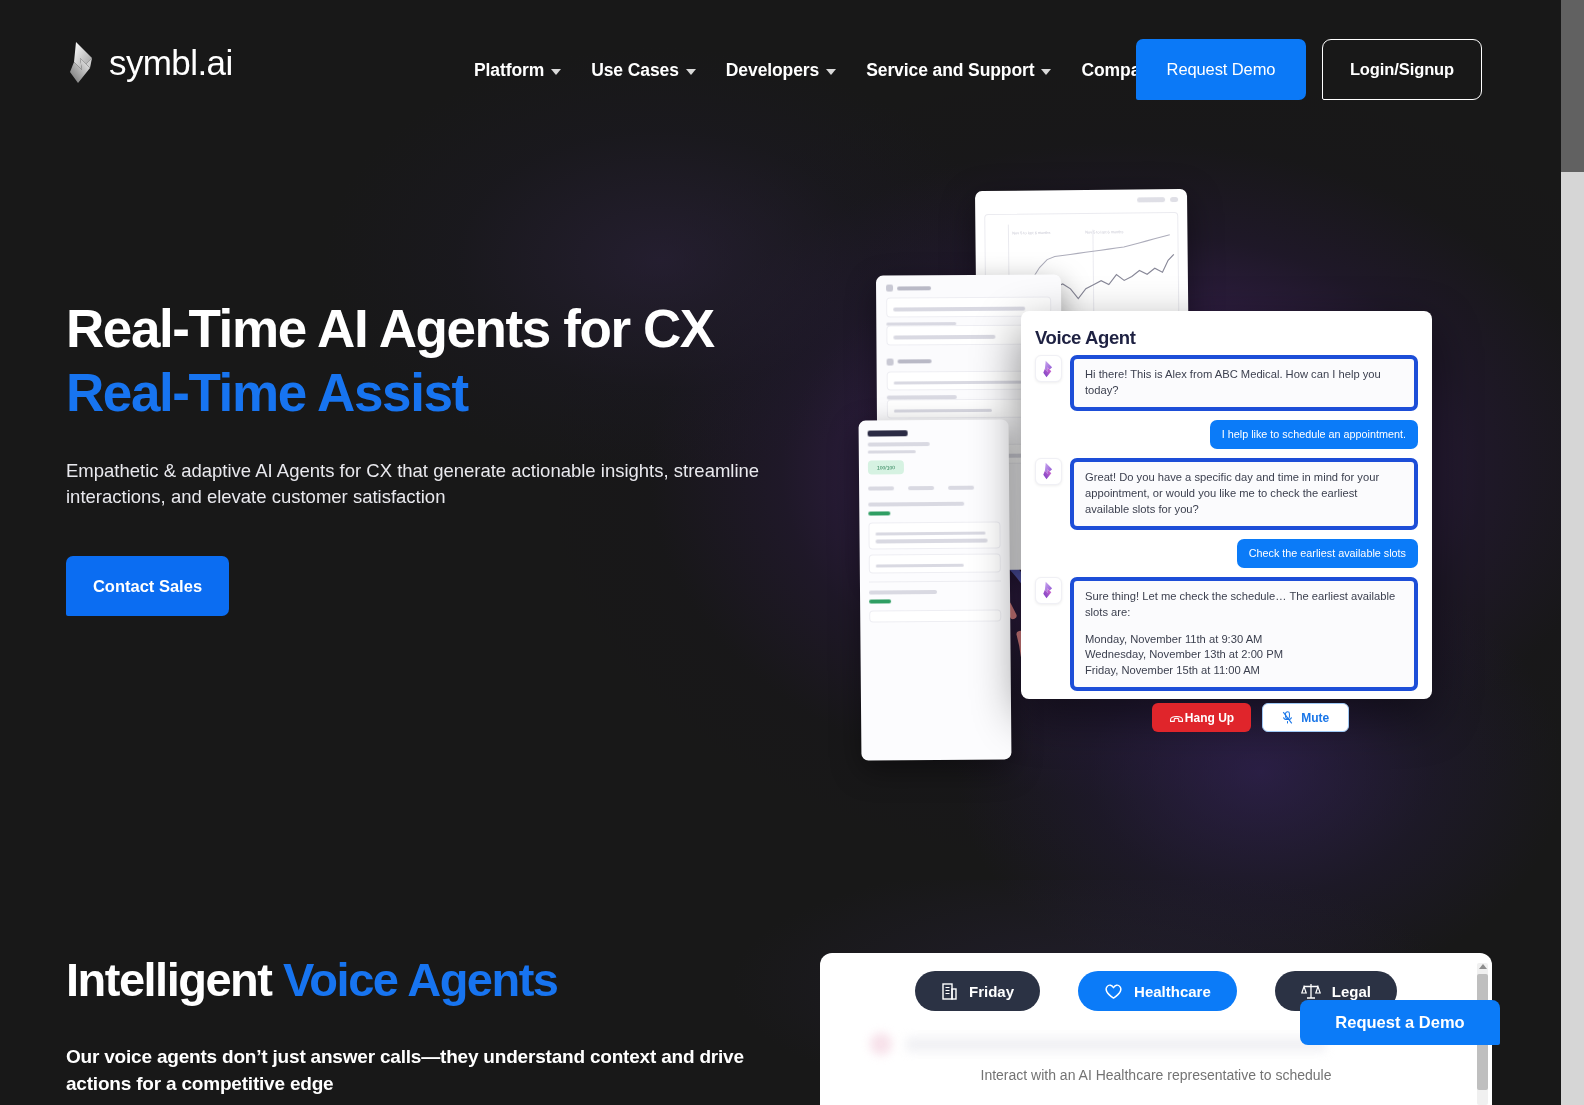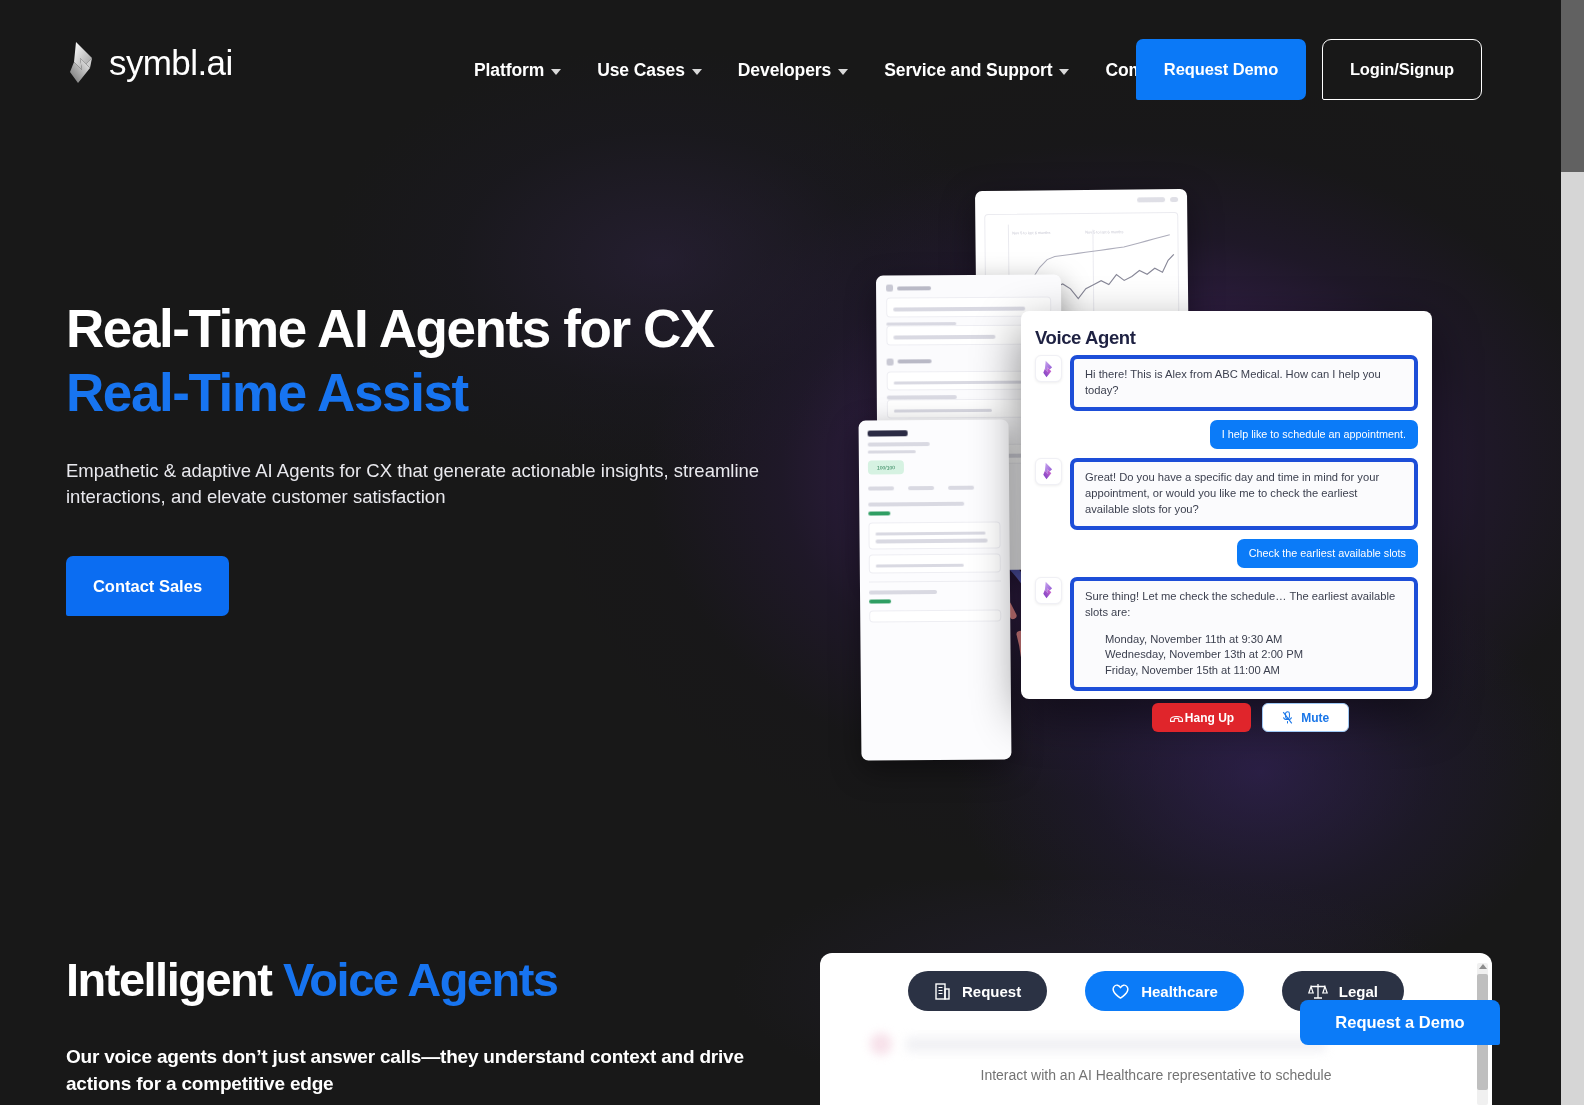--- a/index.html
+++ b/index.html
@@ -67,21 +67,21 @@
   }
   .logo-mark { width:34px; height:45px; display:block; }
   .logo-text {
     font-size:35px; font-weight:400; letter-spacing:-0.6px;
     color:#ffffff; line-height:1;
     font-family:"Liberation Sans", sans-serif;
   }
 
   .nav-links {
     position:absolute; left:462px; top:55px;
-    display:flex; align-items:center; gap:12px;
+    display:flex; align-items:center; gap:6px;
   }
   .nav-item {
     display:flex; align-items:center; gap:7px;
     padding:0 12px;
     font-size:17.5px; font-weight:700;
     color:#ffffff; white-space:nowrap;
     cursor:pointer; height:30px;
     letter-spacing:-0.1px;
   }
   .caret {
@@ -90,21 +90,21 @@
     border-right:5px solid transparent;
     border-top:6px solid #d9d9d9;
     display:inline-block; margin-top:3px;
   }
 
   .btn-demo {
     position:absolute; left:1136px; top:39px;
     width:170px; height:61px;
     background:#0b79f7;
     border:none; border-radius:7px 7px 7px 2px;
-    color:#fff; font-size:16.5px; font-weight:700;
+    color:#fff; font-size:16.5px; font-weight:400;
     font-family:"Liberation Sans", sans-serif;
     cursor:pointer;
     letter-spacing:-0.1px;
   }
   .btn-login {
     position:absolute; left:1322px; top:39px;
     width:160px; height:61px;
     background:transparent;
     border:1.4px solid #ffffff; border-radius:9px 9px 9px 2px;
     color:#fff; font-size:16.5px; font-weight:700;
@@ -227,21 +227,21 @@
   .bubble-agent {
     background:#fbfbfd; border:4px solid #1d4ed8; border-radius:7px;
     padding:8px 11px; font-size:11.2px; line-height:1.42;
     color:#3b3f4e; max-width:348px;
   }
   .bubble-user {
     background:#0b7bf8; color:#ffffff; border-radius:7px;
     padding:7px 12px; font-size:10.8px; line-height:1.4;
     max-width:348px;
   }
-  .slots { margin-top:11px;margin-left:20px; }
+  .slots { margin-top:11px; }
   .call-actions {
     display:flex; gap:11px; justify-content:center; margin-top:12px;
   }
   .btn-hangup {
     background:#e0252b; color:#fff; border:none; border-radius:6px;
     height:29px; padding:0 17px; font-size:12px; font-weight:700;
     display:flex; align-items:center; gap:1px; cursor:pointer;
     font-family:"Liberation Sans", sans-serif;
     margin-left:48px;
   }
@@ -592,21 +592,21 @@
   <div id="tabpanel">
     <div class="tabs-row">
       <button class="tab">
         <svg width="17" height="19" viewBox="0 0 17 19">
           <rect x="2" y="2" width="9" height="15" fill="none" stroke="#fff" stroke-width="1.4"></rect>
           <rect x="11" y="7" width="4" height="10" fill="none" stroke="#fff" stroke-width="1.4"></rect>
           <line x1="4.5" y1="5.5" x2="8.5" y2="5.5" stroke="#fff" stroke-width="1.2"></line>
           <line x1="4.5" y1="8.5" x2="8.5" y2="8.5" stroke="#fff" stroke-width="1.2"></line>
           <line x1="4.5" y1="11.5" x2="8.5" y2="11.5" stroke="#fff" stroke-width="1.2"></line>
         </svg>
-        <span>Request</span>
+        <span>Friday</span>
       </button>
       <button class="tab active">
         <svg width="19" height="17" viewBox="0 0 20 18">
           <path d="M10 16 C2 10.5, 1 6.5, 3.2 3.8 C5.3 1.2, 8.6 2.2, 10 5 C11.4 2.2, 14.7 1.2, 16.8 3.8 C19 6.5, 18 10.5, 10 16 Z" fill="none" stroke="#ffffff" stroke-width="1.5" stroke-linejoin="round"></path>
         </svg>
         <span>Healthcare</span>
       </button>
       <button class="tab">
         <svg width="20" height="18" viewBox="0 0 20 18">
           <line x1="10" y1="2" x2="10" y2="16" stroke="#fff" stroke-width="1.3"></line>

